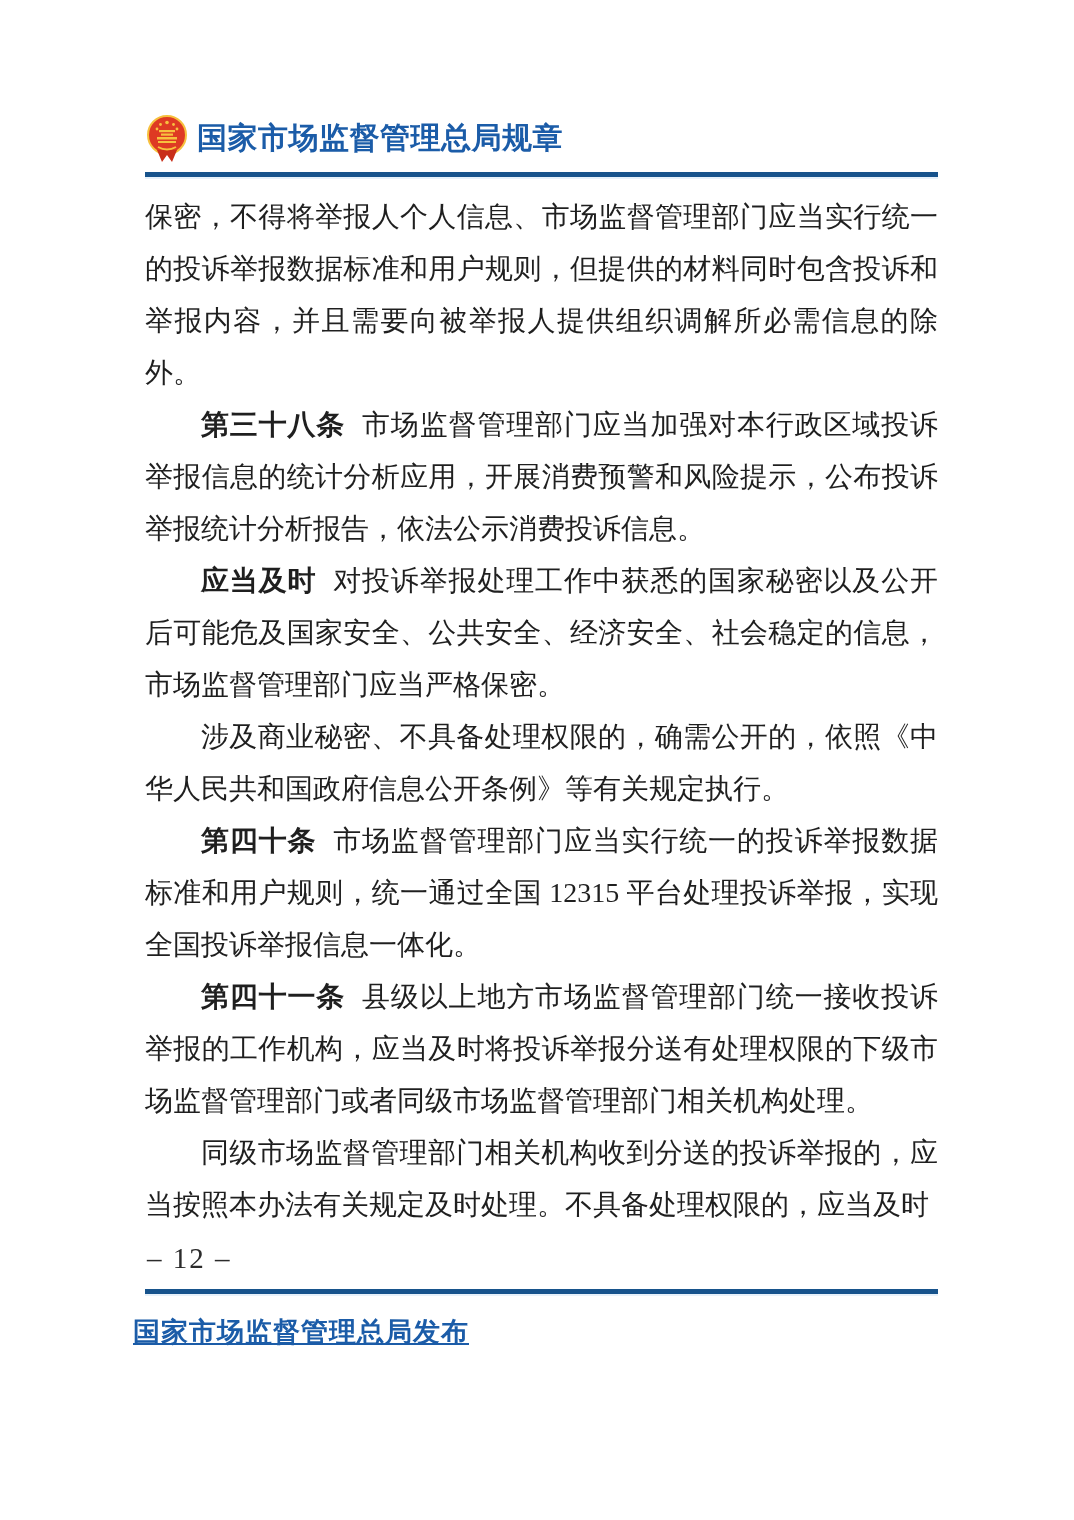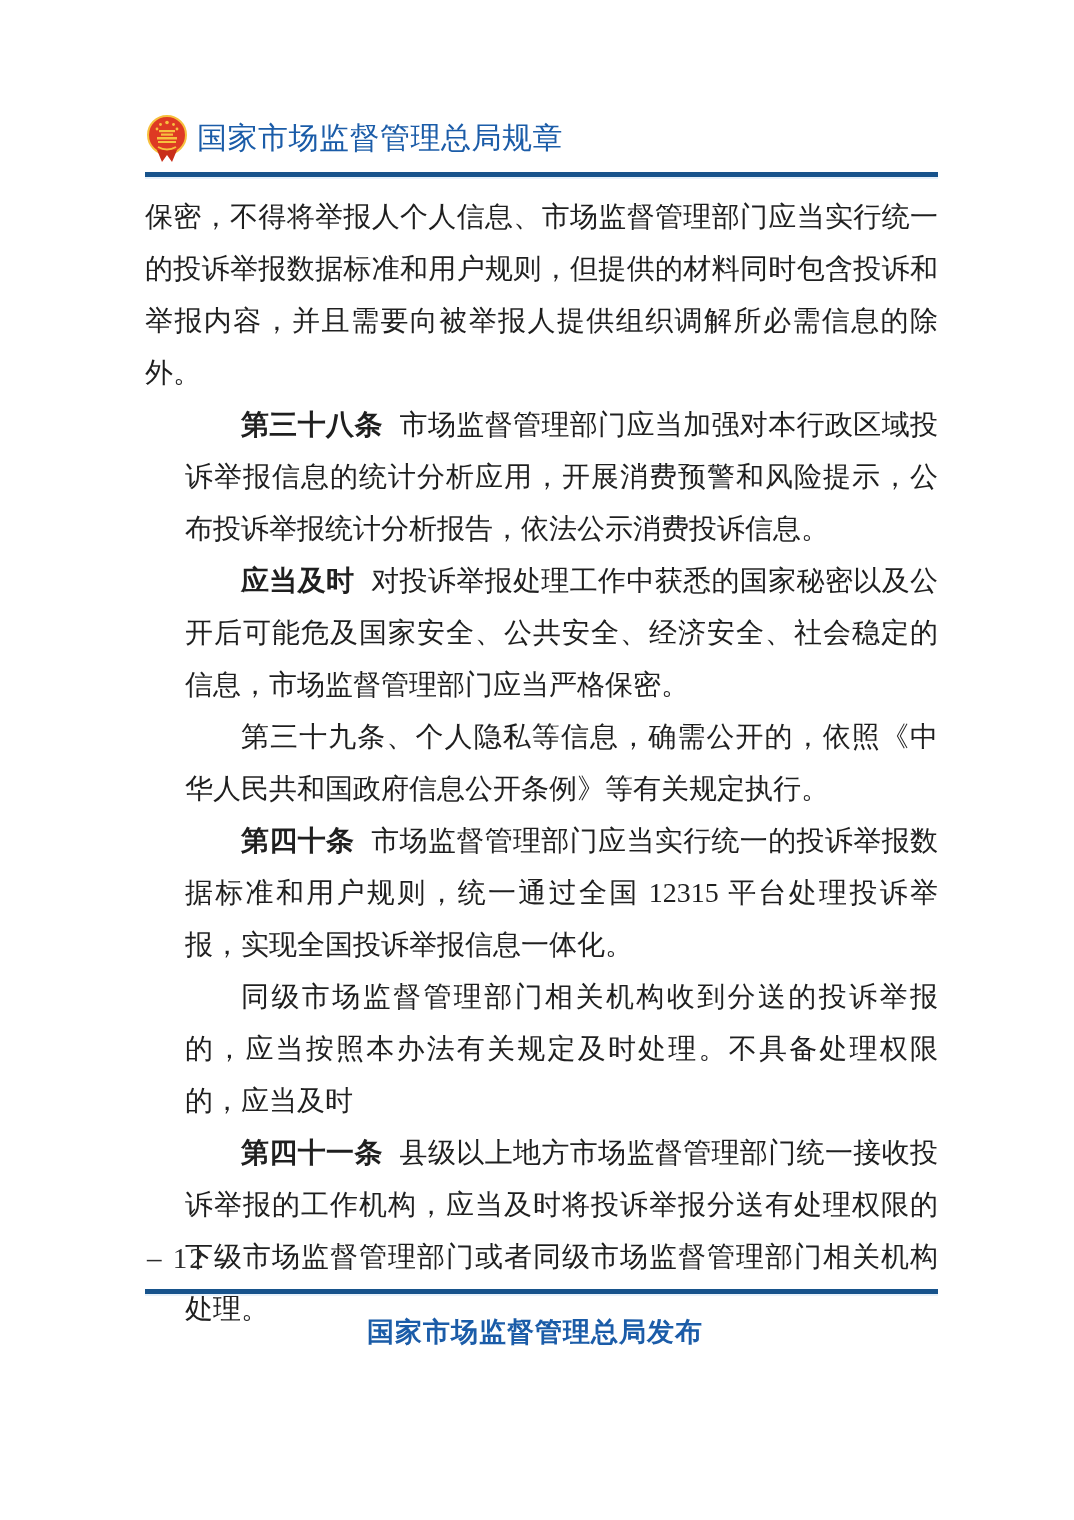--- a/index.html
+++ b/index.html
@@ -20,21 +20,21 @@
     position:absolute;
     left:145px;
     top:114px;
     display:flex;
     align-items:center;
     gap:8px;
   }
   .emblem{width:44px;height:49px;display:inline-block;line-height:0;}
   .title{
     font-size:30px;
-    font-weight:normal;
+    font-weight:bold;
     color:var(--accent);
     letter-spacing:0.5px;
     white-space:nowrap;
     text-align:right;
   }
   .rule{
     position:absolute;
     left:145px;
     width:793px;
     height:5px;
@@ -50,43 +50,44 @@
     width:793px;
   }
   .para{
     margin:0;
     font-size:28px;
     line-height:52px;
     color:var(--text);
     text-align:justify;
     text-align-last:left;
   }
-  .para.indent{text-indent:2em;margin-left:40px;}
+  .para.indent{text-indent:2em;}
   .article-num{
     font-weight:bold;
     margin-right:0.6em;
   }
   .page-number{
     position:absolute;
     left:147px;
     top:1242px;
     font-size:29px;
     color:#2b2b2b;
     letter-spacing:2px;
   }
   .publisher{
     position:absolute;
-    left:161px;
+    left:133px;
     top:1314px;
     width:748px;
-    text-align:center;
+    text-align:left;
     font-size:27px;
     font-weight:bold;
     color:var(--accent);
     letter-spacing:1px;
+    text-decoration:underline;
   }
 </style>
 </head>
 <body>
 
 <div class="page">
 
   <div class="header-row">
     <span class="emblem">
       <svg width="44" height="49" viewBox="0 0 44 49" aria-hidden="true">
@@ -106,24 +107,24 @@
     </span>
     <span class="title">国家市场监督管理总局规章</span>
   </div>
 
   <div class="rule header-rule"></div>
 
   <main class="doc-body" id="doc-body">
       <p class="para"><span class="run">保密，不得将举报人个人信息、市场监督管理部门应当实行统一的投诉举报数据标准和用户规则，但提供的材料同时包含投诉和举报内容，并且需要向被举报人提供组织调解所必需信息的除外。</span></p>
       <p class="para indent"><span class="article-num">第三十八条</span><span class="run">市场监督管理部门应当加强对本行政区域投诉举报信息的统计分析应用，开展消费预警和风险提示，公布投诉举报统计分析报告，依法公示消费投诉信息。</span></p>
       <p class="para indent"><span class="article-num">应当及时</span><span class="run">对投诉举报处理工作中获悉的国家秘密以及公开后可能危及国家安全、公共安全、经济安全、社会稳定的信息，市场监督管理部门应当严格保密。</span></p>
-      <p class="para indent"><span class="run">第三十九条、个人隐私等信息，确需公开的，依照《中华人民共和国政府信息公开条例》等有关规定执行。</span></p>
+      <p class="para indent"><span class="run">涉及商业秘密、不具备处理权限的，确需公开的，依照《中华人民共和国政府信息公开条例》等有关规定执行。</span></p>
       <p class="para indent"><span class="article-num">第四十条</span><span class="run">市场监督管理部门应当实行统一的投诉举报数据标准和用户规则，统一通过全国 12315 平台处理投诉举报，实现全国投诉举报信息一体化。</span></p>
+      <p class="para indent"><span class="article-num">第四十一条</span><span class="run">县级以上地方市场监督管理部门统一接收投诉举报的工作机构，应当及时将投诉举报分送有处理权限的下级市场监督管理部门或者同级市场监督管理部门相关机构处理。</span></p>
       <p class="para indent"><span class="run">同级市场监督管理部门相关机构收到分送的投诉举报的，应当按照本办法有关规定及时处理。不具备处理权限的，应当及时</span></p>
-      <p class="para indent"><span class="article-num">第四十一条</span><span class="run">县级以上地方市场监督管理部门统一接收投诉举报的工作机构，应当及时将投诉举报分送有处理权限的下级市场监督管理部门或者同级市场监督管理部门相关机构处理。</span></p>
     </main>
 
   <div class="page-number">– 12 –</div>
 
   <div class="rule footer-rule"></div>
 
   <div class="publisher">国家市场监督管理总局发布</div>
 
 </div>
 

